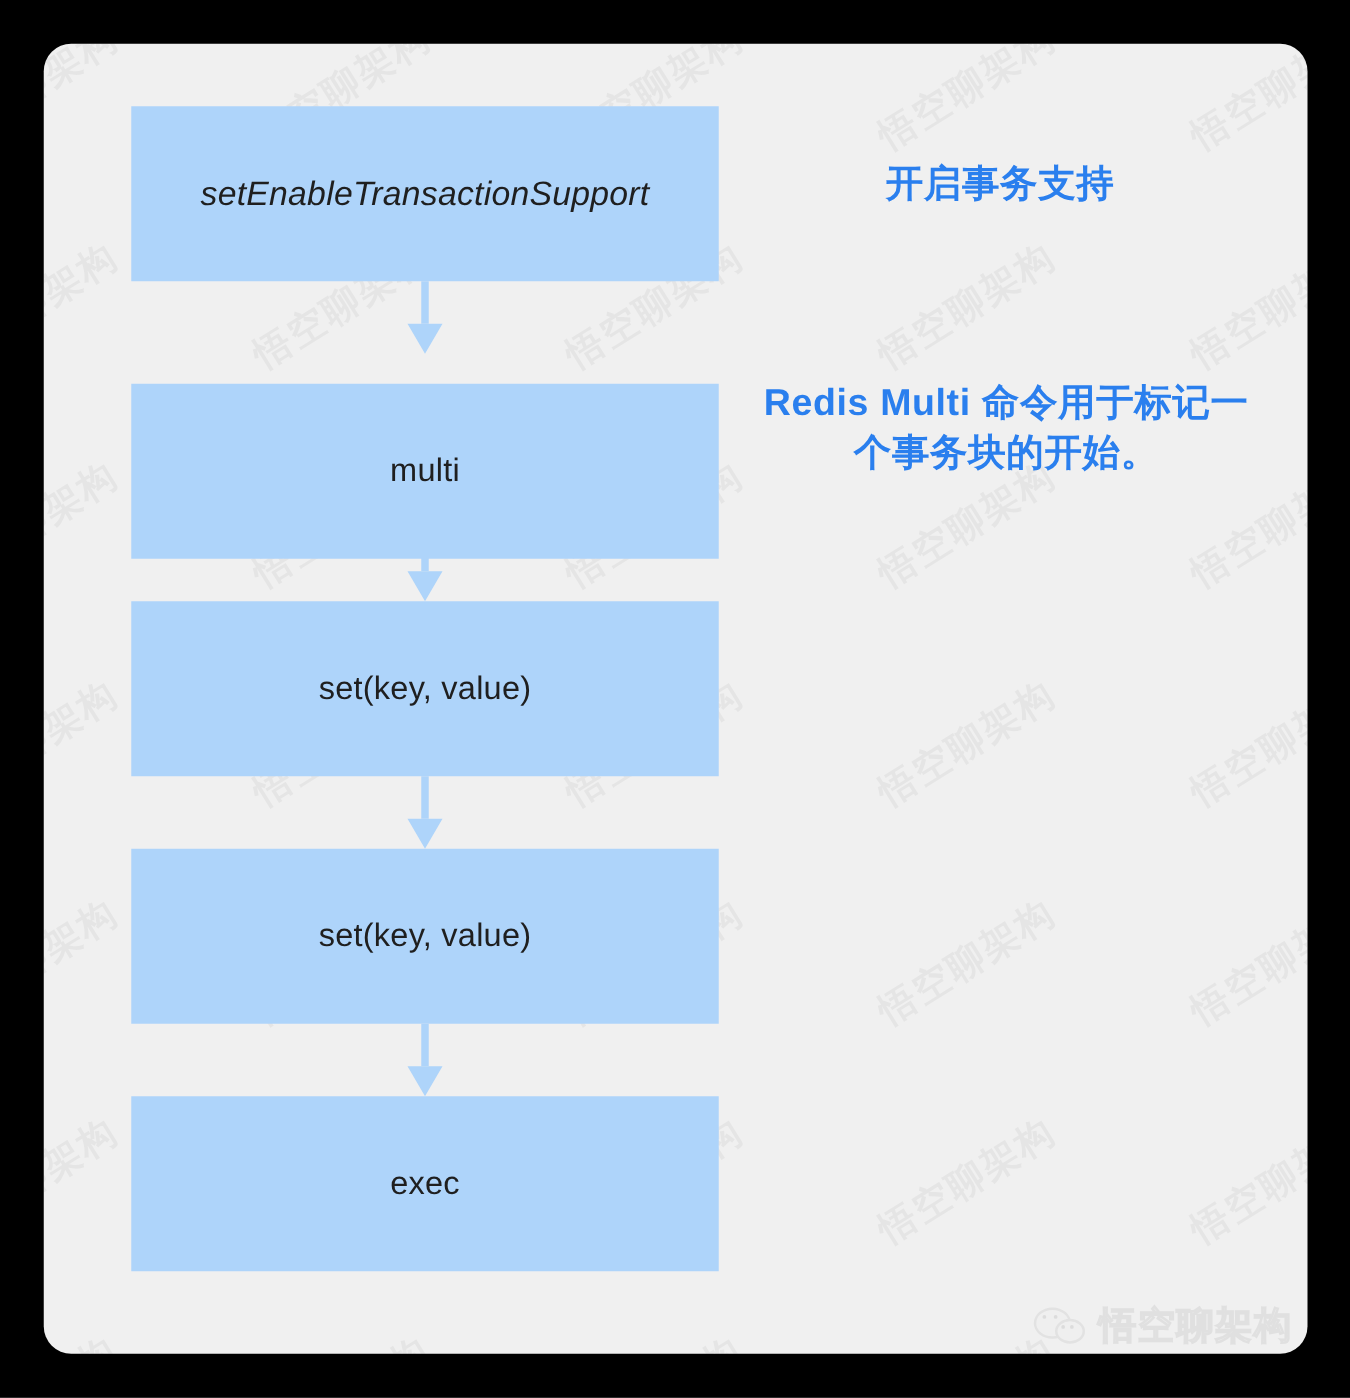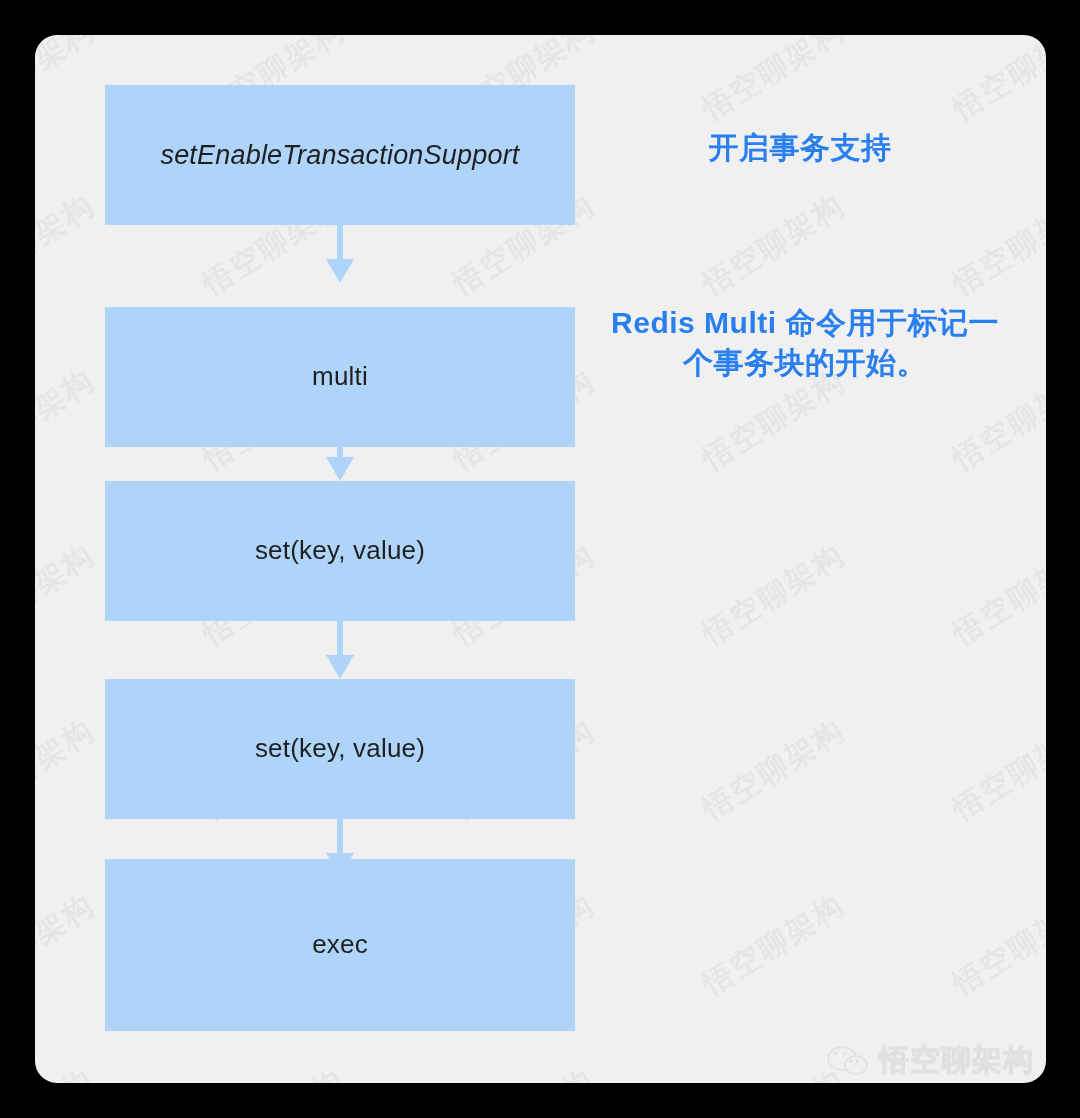--- a/index.html
+++ b/index.html
@@ -225,21 +225,21 @@
 
       <div class="node" style="top:594px; height:140px;">
         <span>set(key, value)</span>
       </div>
 
       <div class="conn" style="top:734px; height:58px;">
         <div class="stem" style="height:34px;"></div>
         <div class="head" style="top:34px;"></div>
       </div>
 
-      <div class="node" style="top:774px; height:172px;">
+      <div class="node" style="top:792px; height:140px;">
         <span>exec</span>
       </div>
 
     </div>
 
     <div class="note" style="left:565px; top:268px; width:410px;">Redis Multi 命令用于标记一个事务块的开始。</div>
 
     <div class="note" style="left:600px; top:93px; width:330px;">开启事务支持</div>
 
 

